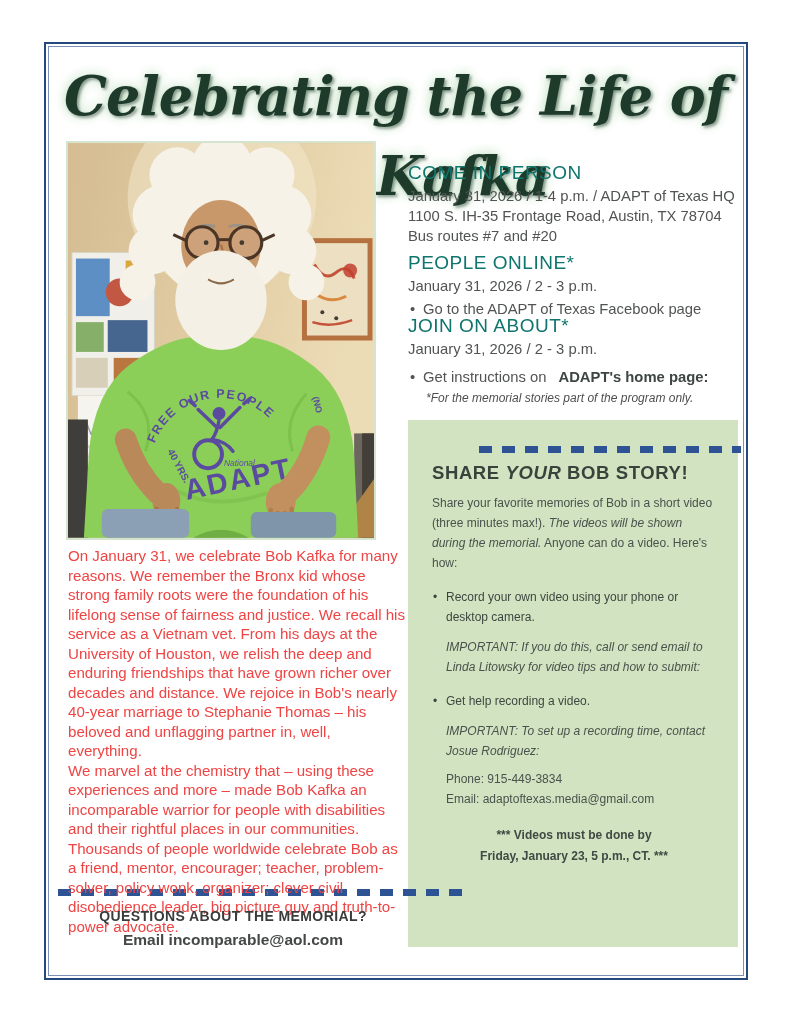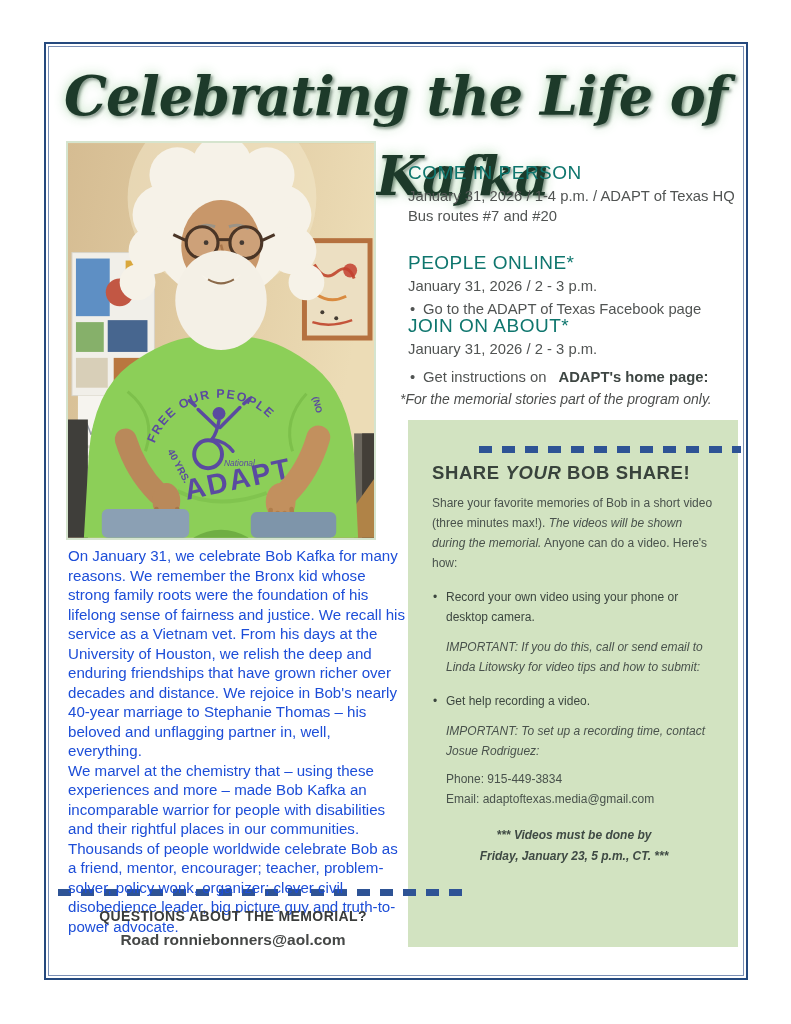--- a/index.html
+++ b/index.html
@@ -17,46 +17,46 @@
 
   
   .rc{position:absolute;left:408px;width:340px;}
   .rc h2{margin:12px 0 2px 0;font-size:19px;font-weight:normal;color:#0f766e;letter-spacing:.5px;}
   .meta{margin:0;font-size:14.8px;color:#515453;line-height:20px;white-space:nowrap;}
   .bullet-line{position:relative;margin:4px 0 0 0;padding-left:15px;font-size:14.8px;
          color:#515453;line-height:19px;}
   .bullet-line::before{content:"\2022";position:absolute;left:2px;top:0;color:#515453;}
   .b{font-weight:bold;color:#3e4643;margin-left:8px;}
   .indent2{padding-left:15px;font-size:14.8px;line-height:19px;margin:0;}
-  .footnote{position:absolute;left:400px;top:391px;font-size:14px;font-style:italic;
+  .footnote{position:absolute;left:426px;top:391px;font-size:12px;font-style:italic;
          color:#4c4e4d;}
 
   
   .story-box{position:absolute;left:408px;top:420px;width:330px;height:527px;
          background:#d2e3c1;box-sizing:border-box;padding:42px 22px 0 24px;}
   .story-box h3{margin:0 0 9px 0;font-size:18.5px;font-weight:bold;color:#39433c;letter-spacing:.6px;}
   .story-box p{margin:0;font-size:12px;line-height:20px;color:#49524c;}
   .sb-intro{margin-bottom:12px !important;}
   .sb-bullet{position:relative;padding-left:14px;margin-top:14px !important;
          font-weight:normal;color:#3c463f !important;}
   .sb-bullet::before{content:"\2022";position:absolute;left:1px;top:0;color:#3c463f;}
   .sb-note{padding-left:14px;margin-top:10px !important;font-style:italic;}
   .sb-contact{padding-left:14px;margin-top:8px !important;}
-  .sb-deadline{margin-top:16px !important;text-align:center;font-weight:bold;font-style:italic;
+  .sb-deadline{margin-top:16px !important;text-align:center;font-weight:bold;
          color:#3f4a44 !important;line-height:21px !important;}
 
   
   .dash{position:absolute;height:7px;
         background:repeating-linear-gradient(90deg,#2e5395 0 13px,transparent 13px 23px);}
   .dash-top{left:479px;top:446px;width:262px;}
   .dash-bottom{left:58px;top:889px;width:412px;}
 
   
   .bio{position:absolute;left:68px;top:546px;width:340px;font-size:15.1px;
-       line-height:19.5px;color:#1d4ed8;}
+       line-height:19.5px;color:#ef4444;}
   .bio p{margin:0;}
   .bio p + p{}
 
   .questions{position:absolute;left:48px;top:908px;width:370px;text-align:center;}
   .questions .qh{font-size:14px;font-weight:bold;color:#3a3c3b;letter-spacing:.4px;margin:0;}
   .questions .qe{font-size:15.5px;font-weight:bold;color:#454746;margin:7px 0 0 0;}
 </style>
 </head>
 <body>
 
@@ -195,39 +195,40 @@
         <rect x="34" y="368" width="88" height="29" rx="6" fill="#8ba0b4"></rect>
         <rect x="184" y="371" width="86" height="26" rx="6" fill="#7e95aa"></rect>
         <path d="M126 397 q28 -16 56 0 z" fill="#6fae43"></path>
       </g>
     </svg>
   </div>
 
   <div class="rc" style="top:150px;">
     <h2>COME IN PERSON</h2>
     <p class="meta">January 31, 2026 / 1-4 p.m. / ADAPT of Texas HQ</p>
+    <p class="meta">1100 S. IH-35 Frontage Road, Austin, TX 78704</p>
     <p class="meta">Bus routes #7 and #20</p>
   </div>
 
   <div class="rc" style="top:240px;">
     <h2>PEOPLE ONLINE*</h2>
     <p class="meta">January 31, 2026 / 2 - 3 p.m.</p>
     <p class="bullet-line">Go to the ADAPT of Texas Facebook page</p>
   </div>
 
   <div class="rc" style="top:303px;">
     <h2>JOIN ON ABOUT*</h2>
     <p class="meta">January 31, 2026 / 2 - 3 p.m.</p>
     <p class="bullet-line" style="margin-top:9px;"><span>Get instructions on </span><span class="b">ADAPT's home page:</span></p>
   </div>
 
   <div class="footnote">*For the memorial stories part of the program only.</div>
 
   <div class="story-box">
-    <h3><span>SHARE </span><span style="font-style:italic;">YOUR</span><span> BOB SHARE!</span></h3>
+    <h3><span>SHARE </span><span style="font-style:italic;">YOUR</span><span> BOB STORY!</span></h3>
     <p class="sb-intro"><span>Share your favorite memories of Bob in a short video (three minutes max!). </span><span style="font-style:italic;">The videos will be shown during the memorial.</span><span> Anyone can do a video. Here's how:</span></p>
 
     <p class="sb-bullet">Record your own video using your phone or desktop camera.</p>
     <p class="sb-note">IMPORTANT: If you do this, call or send email to Linda Litowsky for video tips and how to submit:</p>
 
     <p class="sb-bullet" style="margin-top:18px;">Get help recording a video.</p>
     <p class="sb-note">IMPORTANT: To set up a recording time, contact Josue Rodriguez:</p>
     <p class="sb-contact"><span>Phone: 915-449-3834</span><br>
       <span>Email: adaptoftexas.media@gmail.com</span></p>
 
@@ -238,15 +239,15 @@
   <div class="dash dash-top"></div>
   <div class="dash dash-bottom"></div>
 
   <div class="bio">
     <p>On January 31, we celebrate Bob Kafka for many reasons. We remember the Bronx kid whose strong family roots were the foundation of his lifelong sense of fairness and justice. We recall his service as a Vietnam vet. From his days at the University of Houston, we relish the deep and enduring friendships that have grown richer over decades and distance. We rejoice in Bob's nearly 40-year marriage to Stephanie Thomas – his beloved and unflagging partner in, well, everything.</p>
     <p>We marvel at the chemistry that – using these experiences and more – made Bob Kafka an incomparable warrior for people with disabilities and their rightful places in our communities. Thousands of people worldwide celebrate Bob as a friend, mentor, encourager; teacher, problem-solver, policy wonk, organizer; clever civil disobedience leader, big picture guy and truth-to-power advocate.</p>
   </div>
 
   <div class="questions">
     <p class="qh">QUESTIONS ABOUT THE MEMORIAL?</p>
-    <p class="qe">Road ronniebonners@aol.com</p>
+    <p class="qe">Email incomparable@aol.com</p>
   </div>
 </div>
 
 </body></html>

